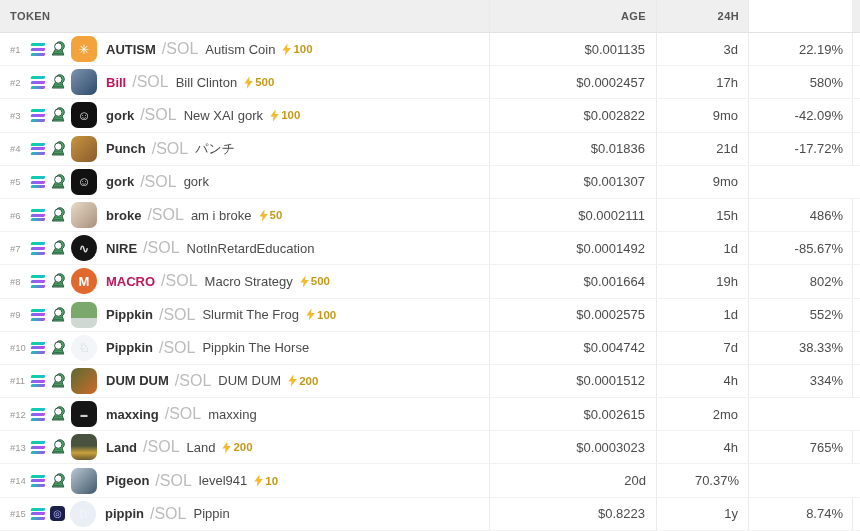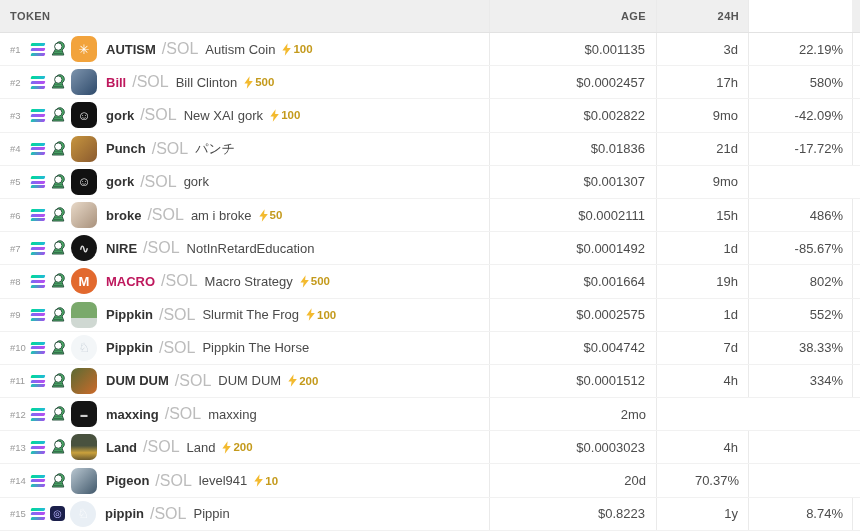--- a/index.html
+++ b/index.html
@@ -413,20 +413,21 @@
               <path d="M3.5 12.5 L12.5 12.5 M4.3 10.8 L11.8 10.8" stroke="#2c5440" stroke-width="0.7"></path>
             </svg>
       </span>
 
       <span class="avatar" style="background: rgb(21, 21, 21); color: rgb(207, 207, 207); font-size: 7px;">▬</span>
       <span class="sym">maxxing</span>
       <span class="pair">/SOL</span>
       <span class="name">maxxing</span>
 
     </div>
+    <div class="cell c-price price">$0.002615</div>
     <div class="cell c-age age">2mo</div>
     <div class="cell c-spacer"></div>
   </div>
 
   <div class="grid trow">
     <div class="cell c-token tok">
       <span class="rank">#13</span>
       <span class="solicon">
             <i class="b1"></i>
             <i class="b2"></i>
@@ -446,20 +447,21 @@
       <span class="name">Land</span>
       <span class="boost">
         <svg width="9" height="13" viewBox="0 0 10 14">
               <path d="M6.2 0 L0.4 8 H4 L3.1 14 L9.8 5.3 H5.7 Z" fill="#f3ba2f"></path>
             </svg>
         <span>200</span>
       </span>
     </div>
     <div class="cell c-price price">$0.0003023</div>
     <div class="cell c-age age">4h</div>
+    <div class="cell c-change pos">765%</div>
     <div class="cell c-spacer"></div>
   </div>
 
   <div class="grid trow">
     <div class="cell c-token tok">
       <span class="rank">#14</span>
       <span class="solicon">
             <i class="b1"></i>
             <i class="b2"></i>
             <i class="b3"></i>

